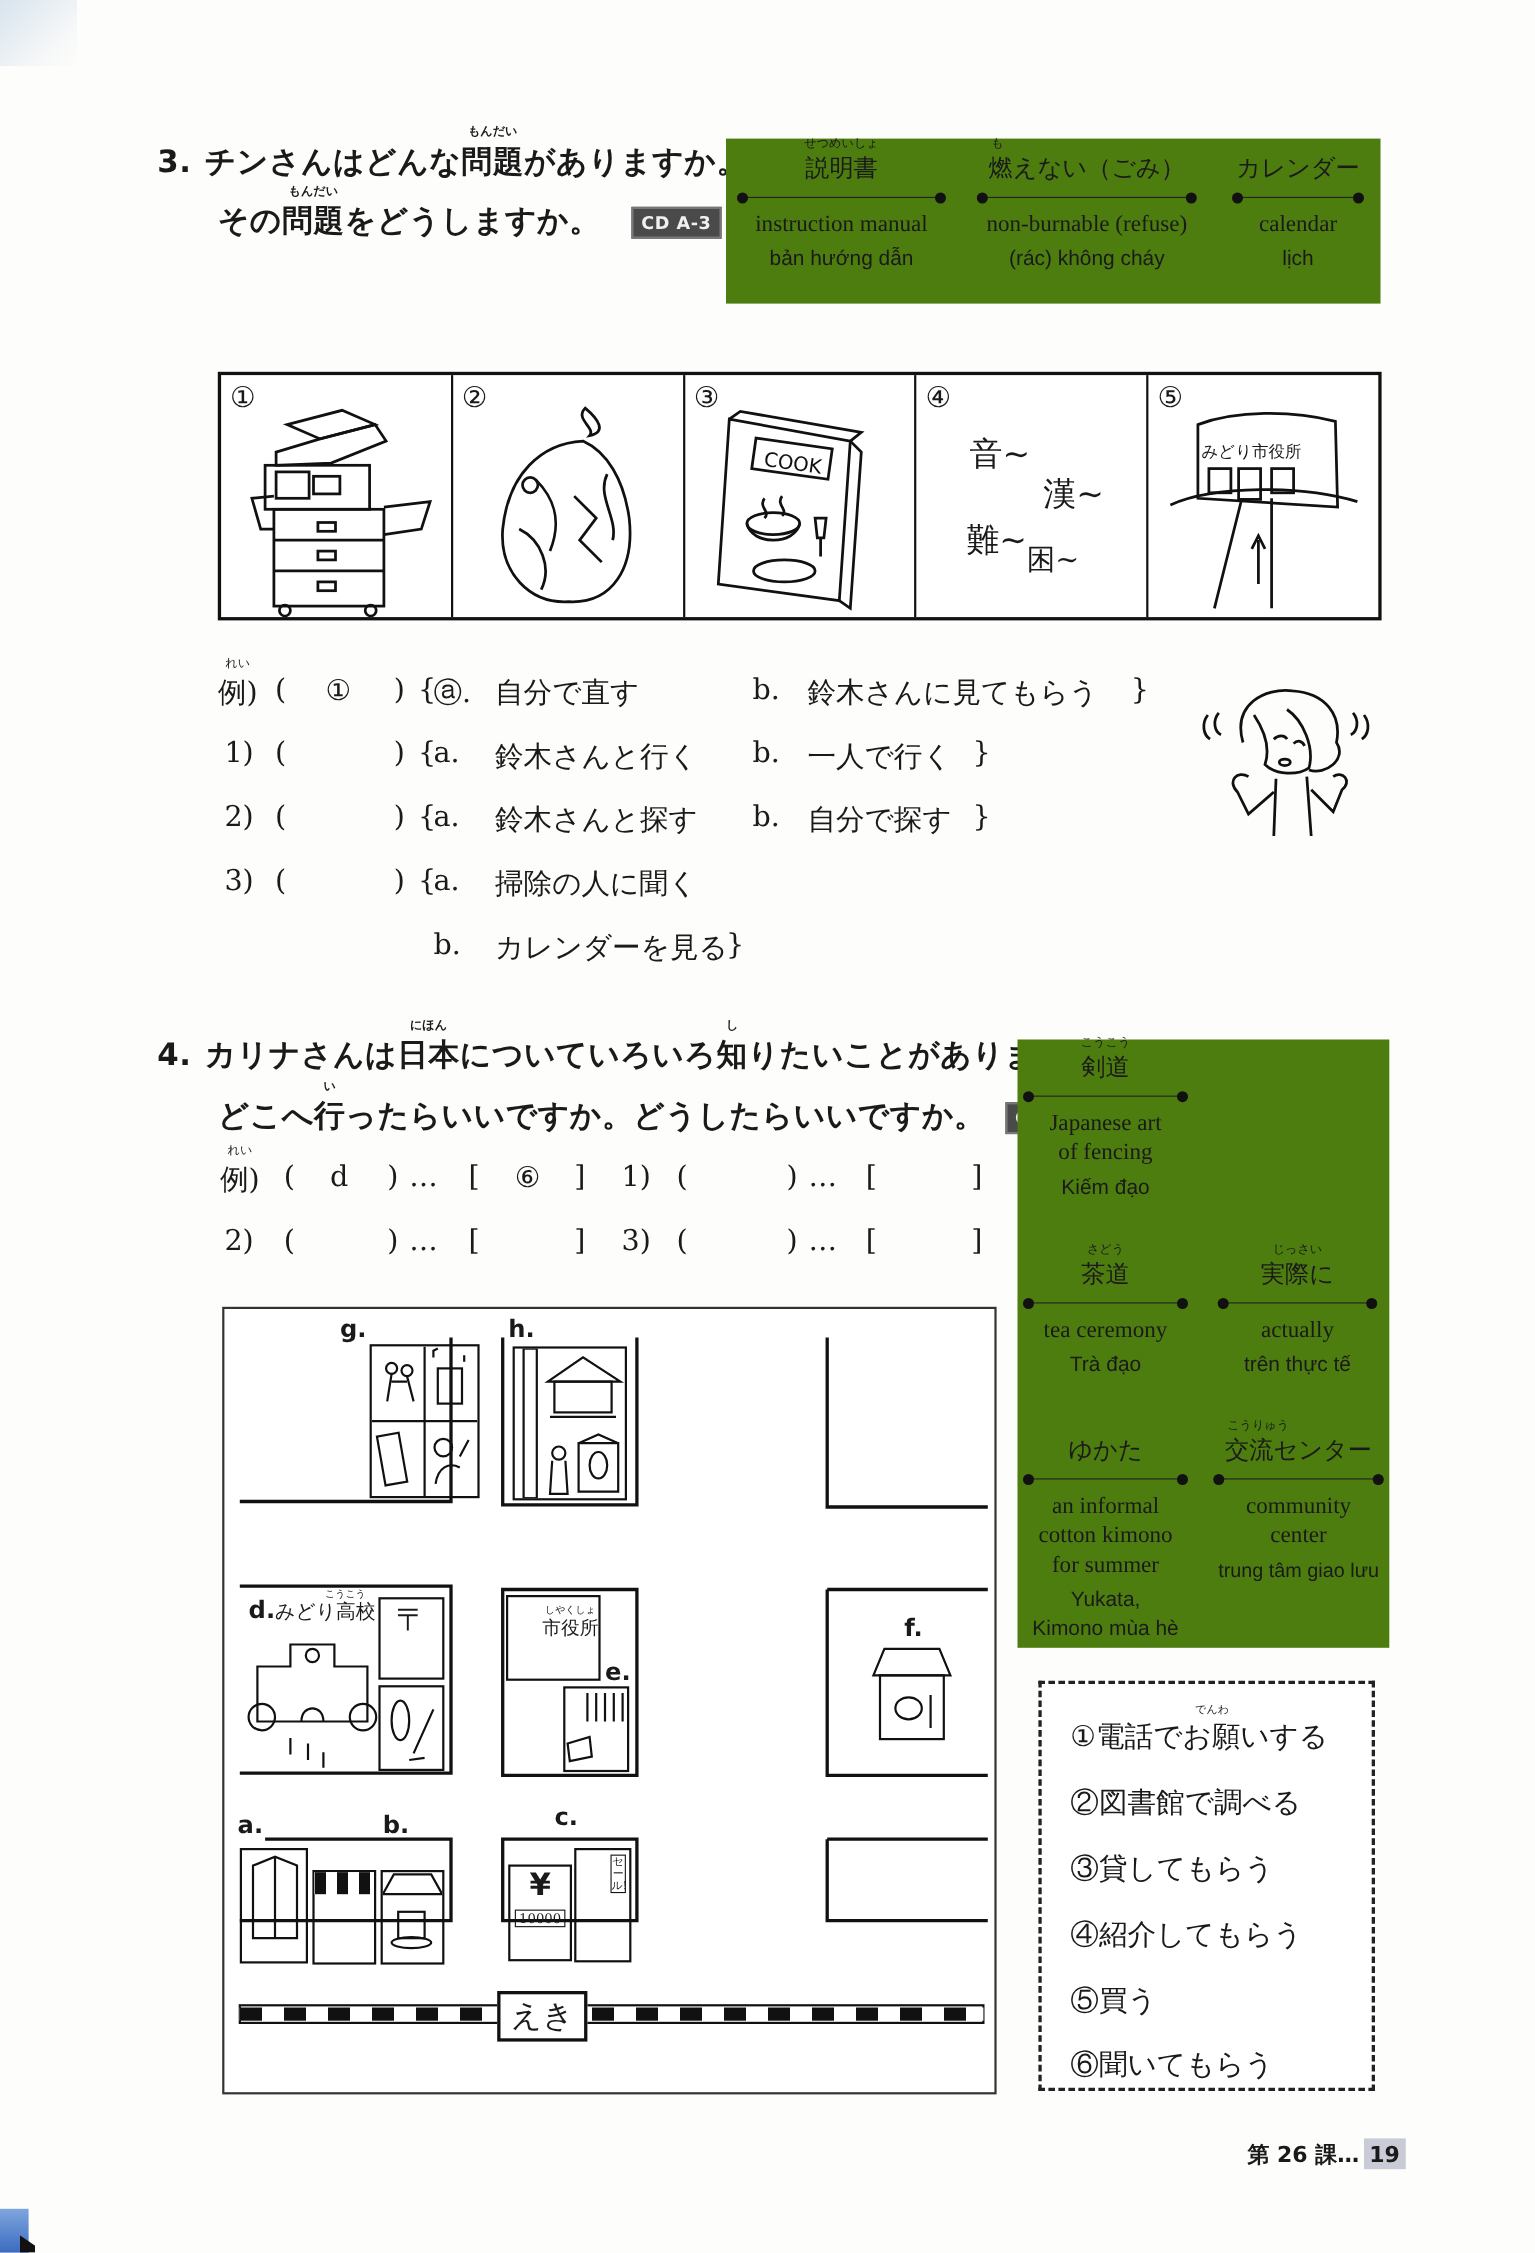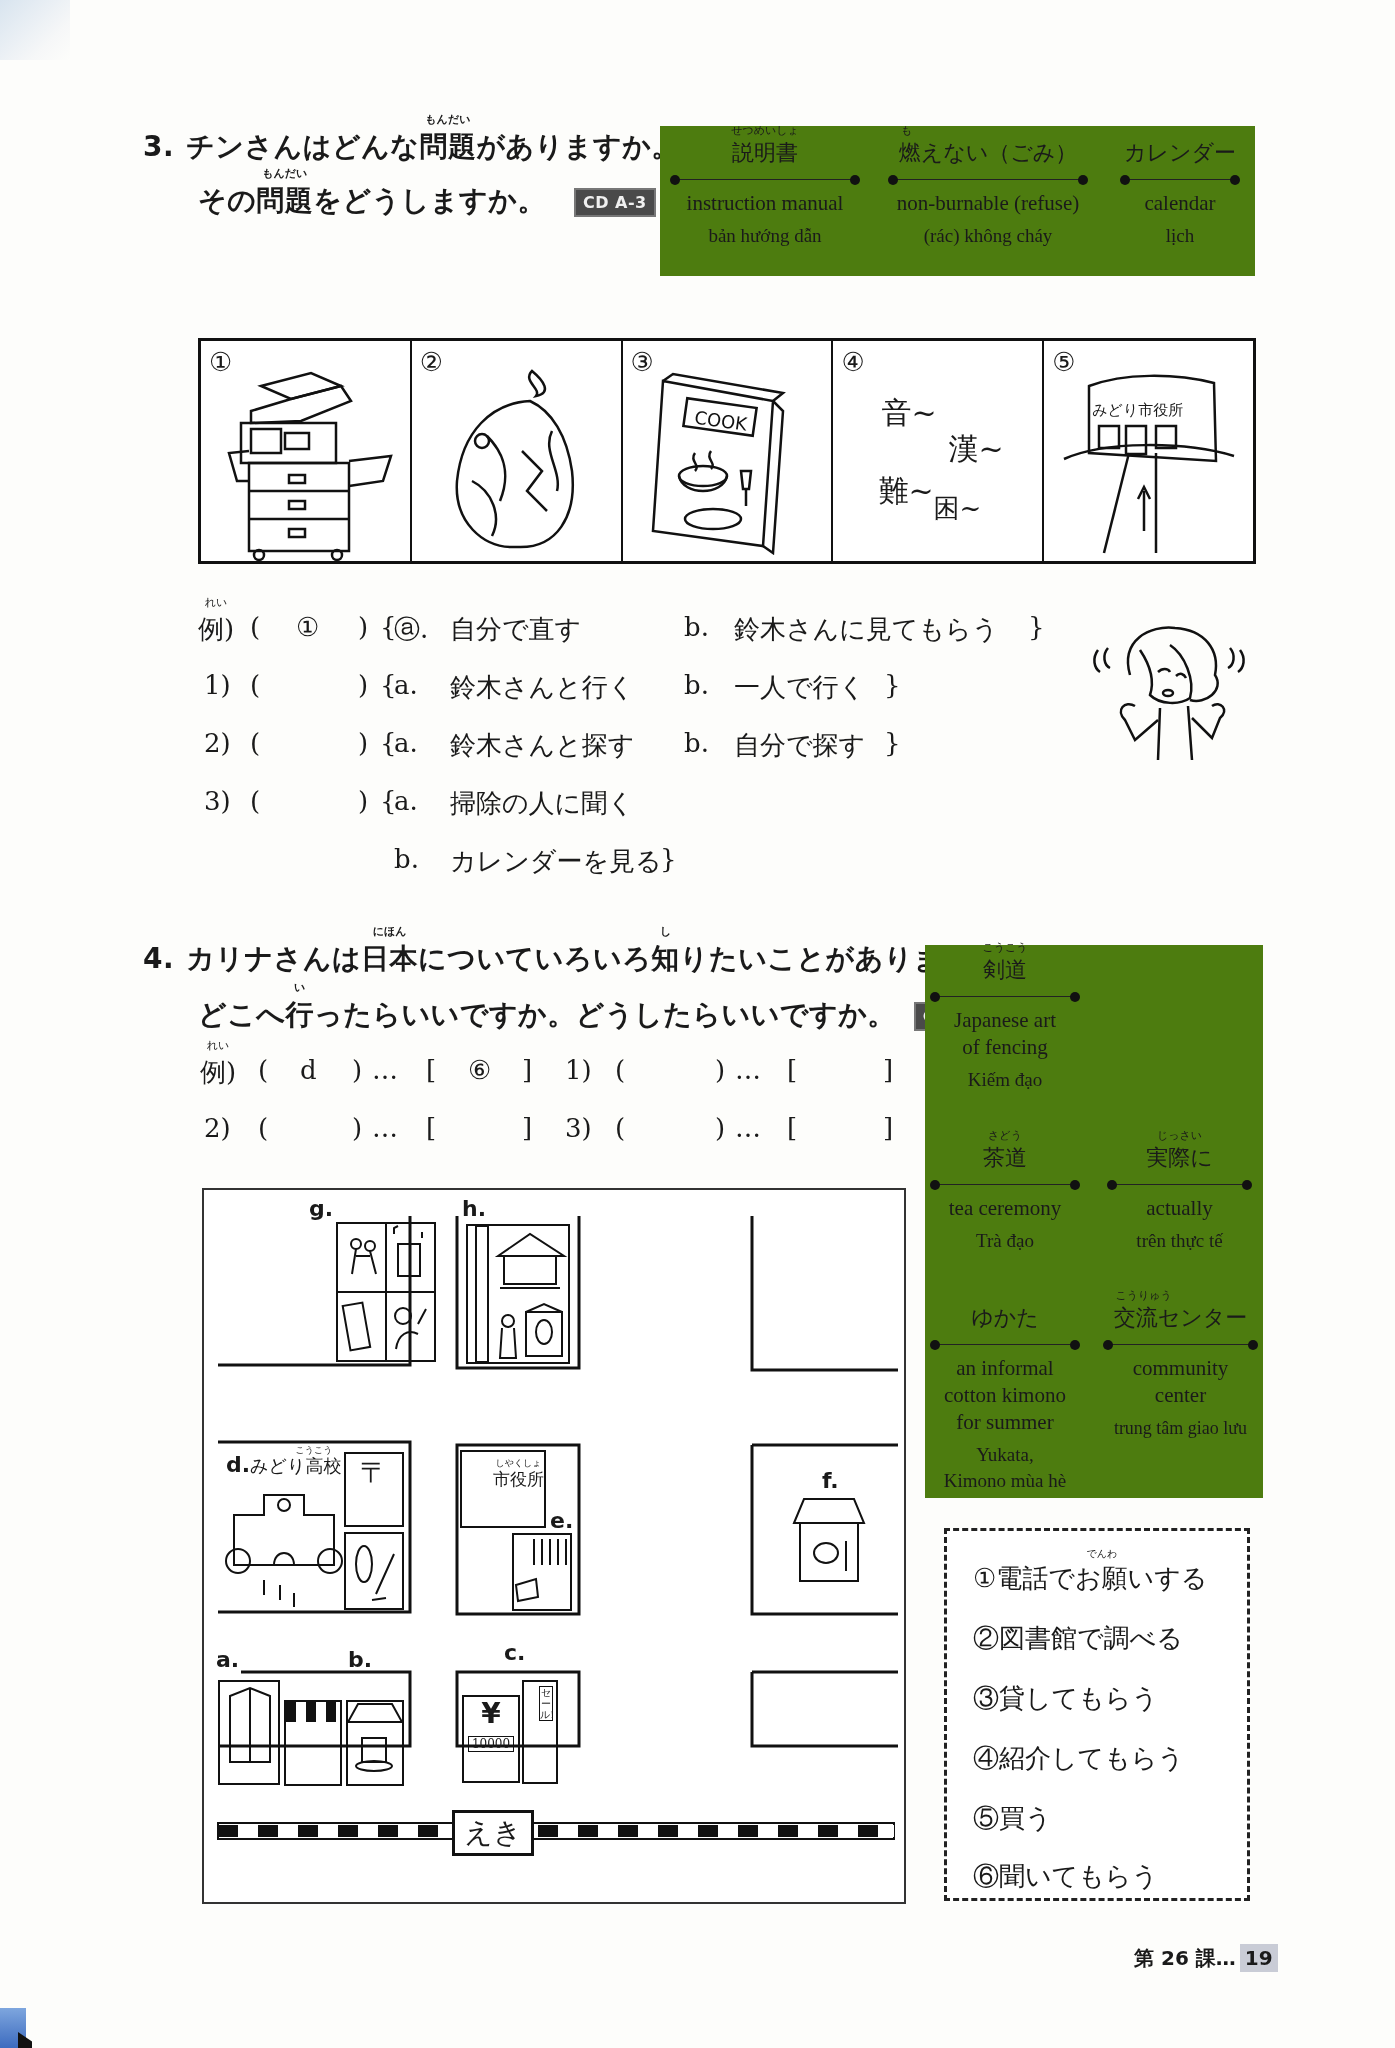--- a/index.html
+++ b/index.html
@@ -50,21 +50,21 @@
   .vocab-jp { font-size: 22px; font-family: "DejaVu Serif", serif; }
   .vocab-line {
     position: relative; height: 12px; margin: 6px auto 4px;
   }
   .vocab-line::before {
     content: ""; position: absolute; left: 6px; right: 6px; top: 5px; border-top: 1.5px solid #222;
   }
   .dot { position: absolute; top: 1px; width: 10px; height: 10px; border-radius: 50%; background: #111; }
   .dot.l { left: 0; } .dot.r { right: 0; }
   .vocab-en { font-family: "Liberation Serif", "DejaVu Serif", serif; font-size: 21px; line-height: 27px; }
-  .vocab-vi { font-family: Liberation Serif, serif; font-size: 19px; line-height: 26px; margin-top: 6px; }
+  .vocab-vi { font-family: Liberation Sans, sans-serif; font-size: 19px; line-height: 26px; margin-top: 6px; }
 
   
   .pic-strip { border: 3px solid #111; display: flex; background: #fff; }
   .pic-cell { flex: 1; border-right: 2px solid #111; position: relative; }
   .pic-cell:last-child { border-right: none; }
   .pic-num {
     position: absolute; left: 8px; top: 6px; font-size: 26px; font-family: "DejaVu Sans", sans-serif;
   }
   .pic-cell svg { position: absolute; left: 0; top: 0; }
 
@@ -474,21 +474,21 @@
       <rect x="14" y="36" width="24" height="24"></rect>
         <ellipse cx="26" cy="64" rx="18" ry="5"></ellipse>
     </svg>
   </div>
 
   <span class="map-label" style="left:300px; top:450px;">c.</span>
   <div class="abs" style="left:258px; top:505px; width:58px; height:88px; border:2.5px solid #111; text-align:center;">
     <div style="font-size:28px; font-family:'DejaVu Sans',sans-serif; font-weight:bold;">¥</div>
     <div style="font-size:12px; border:1.5px solid #111; margin:6px 4px;">10000</div>
   </div>
-  <div class="abs" style="left:318px; top:490px; width:36px; height:104px; border:2.5px solid #111;">
+  <div class="abs" style="left:318px; top:490px; width:52px; height:104px; border:2.5px solid #111;">
     <div class="abs" style="right:3px; top:4px; width:14px; font-size:10px; line-height:11px; border:1.5px solid #111; text-align:center;">セール!</div>
   </div>
 </div>
 
 <div class="abs choice-box" style="left:944px; top:1528px; width:306px; height:373px;">
   <div class="choice-item" style="top:30px;"><span>①</span><span class="rb"><span class="rt-n" style="font-size:10px; top:-14px;">でんわ</span><span>電話でお願いする</span></span></div>
   <div class="choice-item" style="top:90px;"><span>②</span><span>図書館で調べる</span></div>
   <div class="choice-item" style="top:150px;"><span>③</span><span>貸してもらう</span></div>
   <div class="choice-item" style="top:210px;"><span>④</span><span>紹介してもらう</span></div>
   <div class="choice-item" style="top:270px;"><span>⑤</span><span>買う</span></div>

